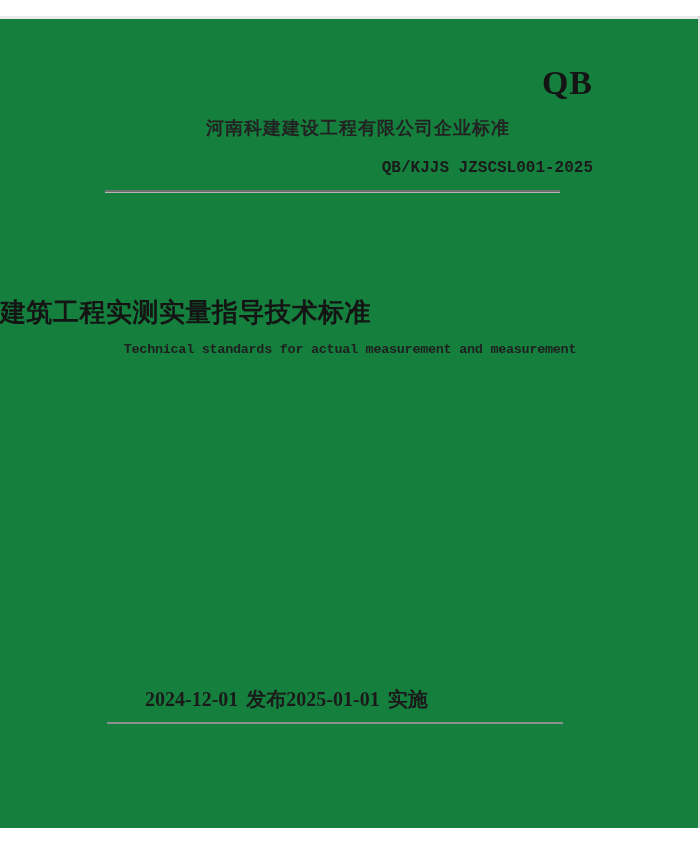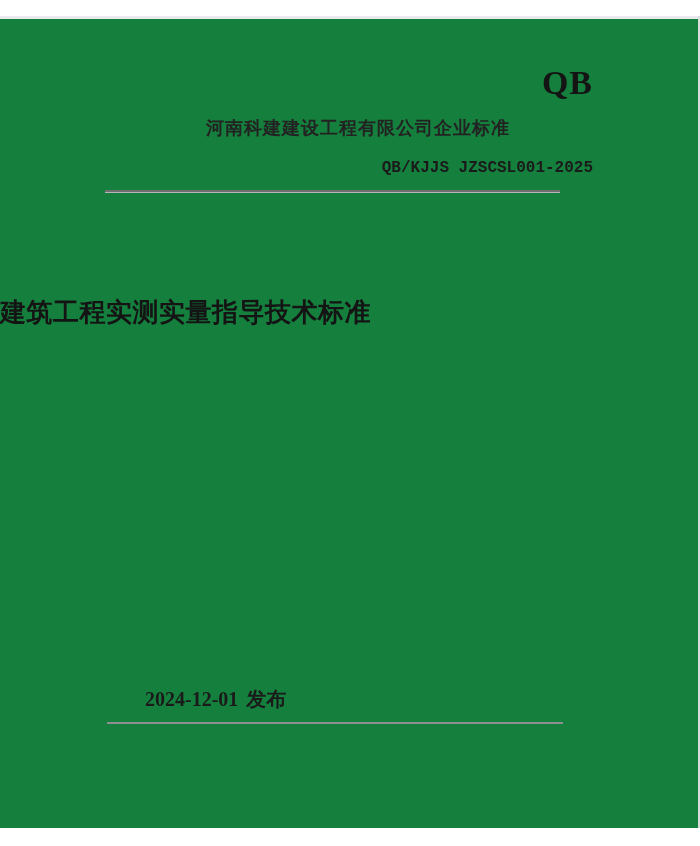--- a/index.html
+++ b/index.html
@@ -150,23 +150,27 @@
   <div class="qb-mark">QB</div>
 
   <div class="org-standard">河南科建建设工程有限公司企业标准</div>
 
   <div class="standard-code">QB/KJJS JZSCSL001-2025</div>
 
   <div class="rule-top"></div>
 
   <div class="doc-title-cn">建筑工程实测实量指导技术标准</div>
 
+  <div class="doc-title-en en-line1">Technical standards for actual measurement and measurement</div>
 
 
   <div class="dates-row">
     <div class="date-item">
       <span>2024-12-01</span><span class="date-label">发布</span>
+    </div>
+    <div class="date-item">
+      <span>2025-01-01</span><span class="date-label">实施</span>
     </div>
   </div>
 
   <div class="rule-bottom"></div>
 
 </div>
 
 </body></html>

